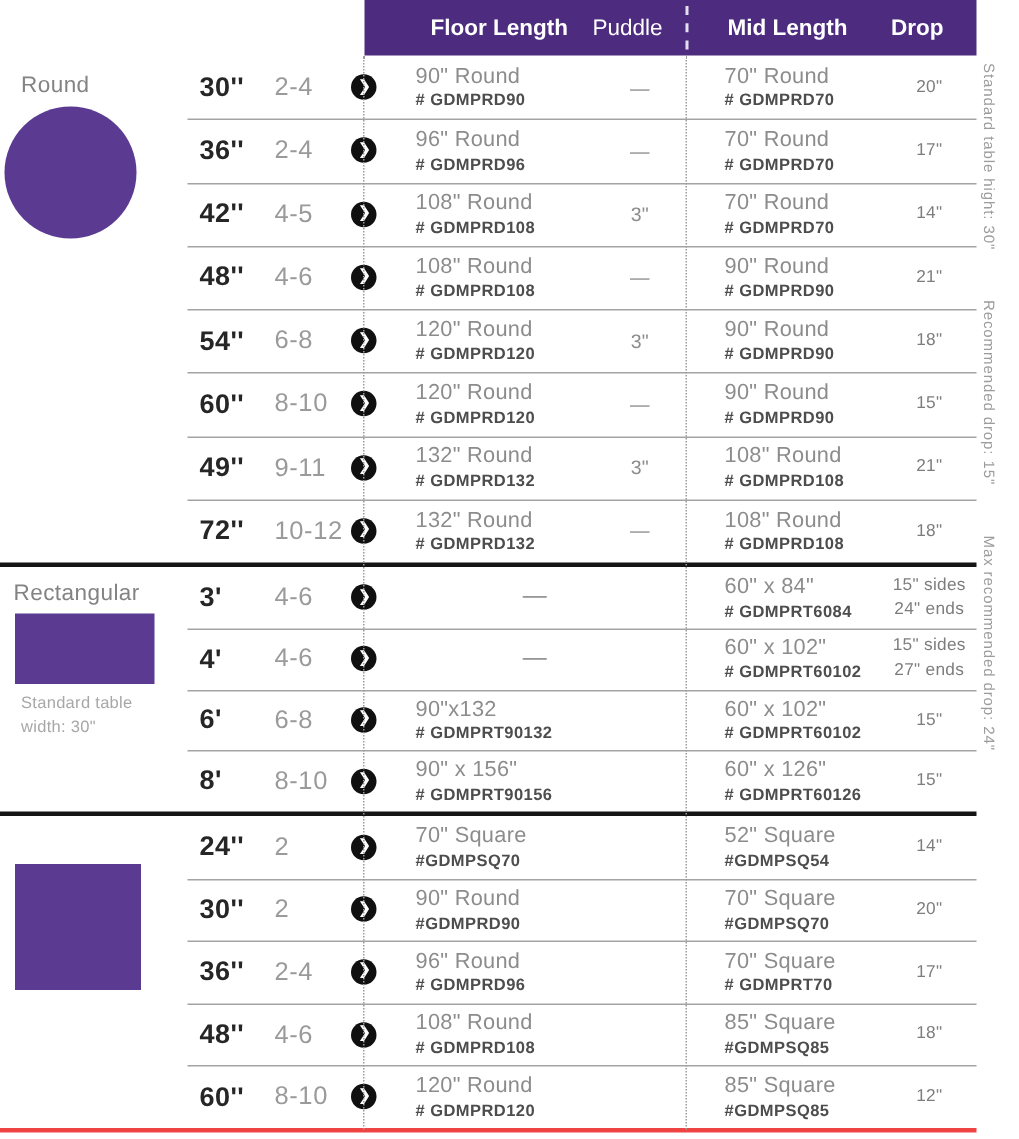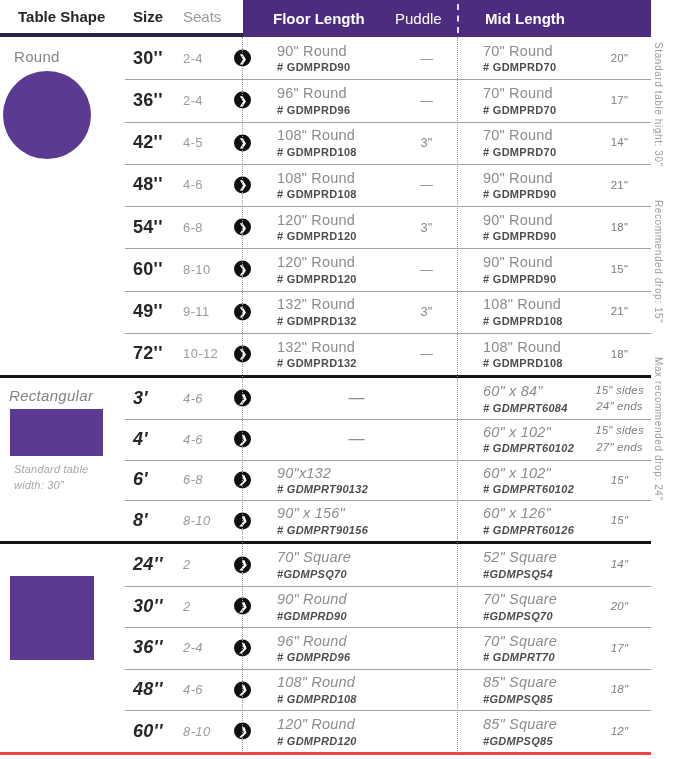--- a/index.html
+++ b/index.html
@@ -9,40 +9,40 @@
 
   
   .thead { position:absolute; top:0; left:0; width:651px; height:37px; }
   .th-left { position:absolute; left:0; top:0; width:243px; height:37px; border-bottom:4px solid #2b2142; }
   .th-left .h { position:absolute; top:0; height:33px; line-height:33px; font-size:15px; }
   .h-shape { left:18px; font-weight:bold; color:#262626; }
   .h-size  { left:133px; font-weight:bold; color:#262626; }
   .h-seats { left:183px; color:#9a9a9a; }
   .th-right { position:absolute; left:243px; top:0; width:408px; height:37px; background:var(--purple,#4d2c80); }
   .th-right .h { position:absolute; top:0; height:37px; line-height:37px; color:#fff; font-size:15px; }
-  .h-floor { left:30px; font-weight:bold; }
+  .h-floor { left:44px; font-weight:bold; }
   .h-puddle{ left:152px; font-weight:400; color:#f1ecf7; }
   .h-mid   { left:242px; font-weight:bold; }
-  .h-drop  { left:351px; font-weight:700; color:#f1ecf7;margin-top:24px; }
+  .h-drop  { left:351px; font-weight:700; color:#f1ecf7; }
   .h-dash  { position:absolute; left:214px; top:4px; height:29px; width:0; border-left:2px dashed rgba(255,255,255,.85); }
 
   
   #sections { position:absolute; top:37px; left:0; width:651px; border-bottom:3px solid #ef4444; }
   .section { position:relative; }
-  .section + .section { border-top:3px solid #151515;font-style:italic; }
+  .section + .section { border-top:3px solid #151515; }
   .row { position:relative; display:flex; align-items:center; }
   .sec-circle .row { height:42.25px; }
   .sec-rectangle .row { height:40.75px; }
   .sec-square .row { height:41.6px; }
   .row + .row::before { content:""; position:absolute; left:125px; right:0; top:0; height:1px; background:#a3a3a3; }
 
   .c { flex:none; }
   .c-spacer { width:125px; }
   .c-size  { width:52px; padding-left:8px; font-size:18px; font-weight:bold; color:#262626; letter-spacing:.3px; }
-  .c-seats { width:66px; padding-left:6px; font-size:13px; color:#9a9a9a; letter-spacing:.4px; }
+  .c-seats { width:66px; padding-left:6px; font-size:17px; color:#9a9a9a; letter-spacing:.4px; }
   .c-floor { width:152px; padding-left:34px; }
   .c-puddle{ width:63px; text-align:center; font-size:13px; color:#8c8c8c; }
   .c-mid   { width:130px; padding-left:25px; }
   .c-drop  { width:63px; text-align:center; font-size:11.5px; color:#7d7d7d; white-space:pre-line; line-height:1.45; letter-spacing:.2px; }
   .val  { font-size:14.5px; color:#8c8c8c; letter-spacing:.2px; line-height:1.15; }
   .part { font-size:11px; font-weight:bold; color:#4d4d4d; letter-spacing:.3px; margin-top:2px; }
 
   .center-dash { position:absolute; left:255px; width:203px; text-align:center; font-size:16px; color:#8c8c8c; }
 
   .arrow { position:absolute; left:234px; top:50%; transform:translateY(-50%); width:17px; height:17px;
@@ -68,25 +68,20 @@
   .side-note { position:absolute; left:653px; top:42px; height:712px; writing-mode:vertical-rl;
                font-size:10px; color:#9c9c9c; letter-spacing:.6px; }
   .side-note span { display:inline-block; margin-bottom:30px; }
 </style>
 </head>
 <body>
 
 <div class="page">
 
   <div class="thead">
-    <div class="th-left">
-      <span class="h h-shape">Table Shape</span>
-      <span class="h h-size">Size</span>
-      <span class="h h-seats">Seats</span>
-    </div>
     <div class="th-right">
       <span class="h h-floor">Floor Length</span>
       <span class="h h-puddle">Puddle</span>
       <span class="h-dash"></span>
       <span class="h h-mid">Mid Length</span>
       <span class="h h-drop">Drop</span>
     </div>
   </div>
 
   <div id="sections">

